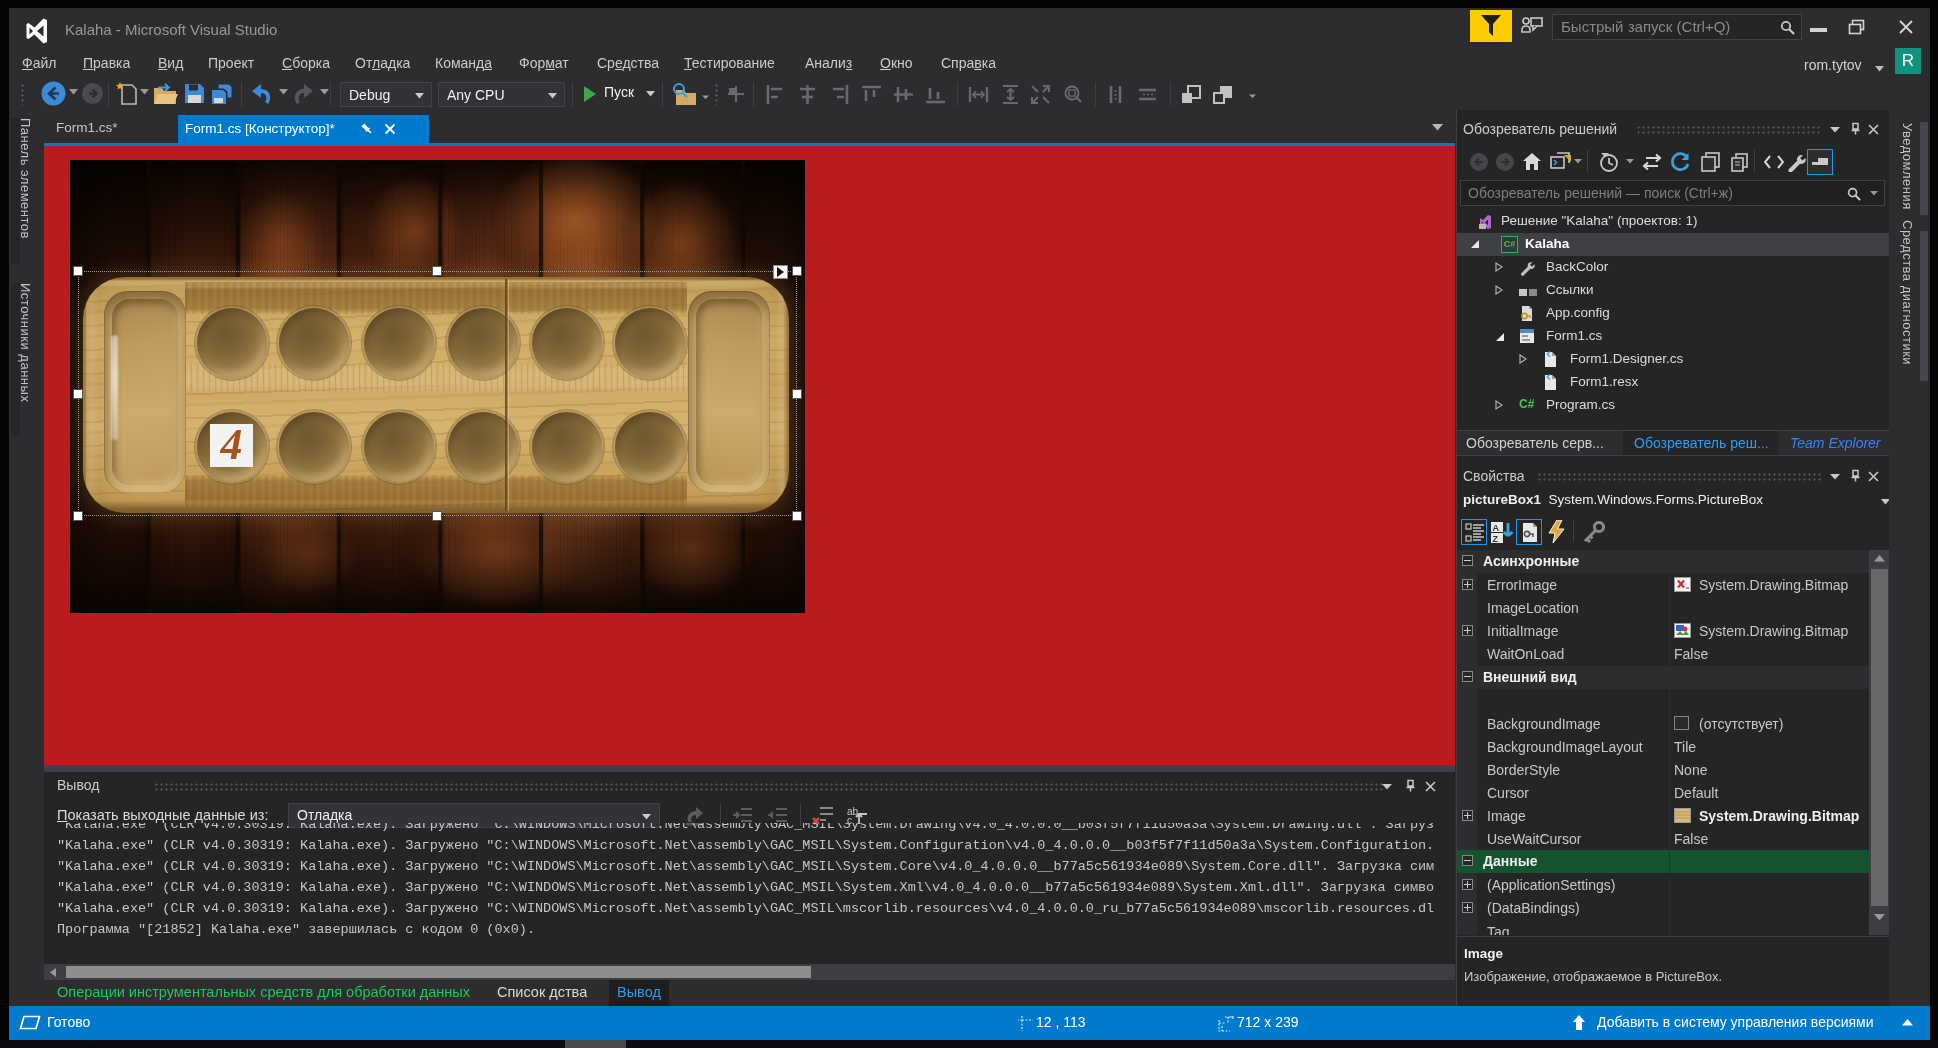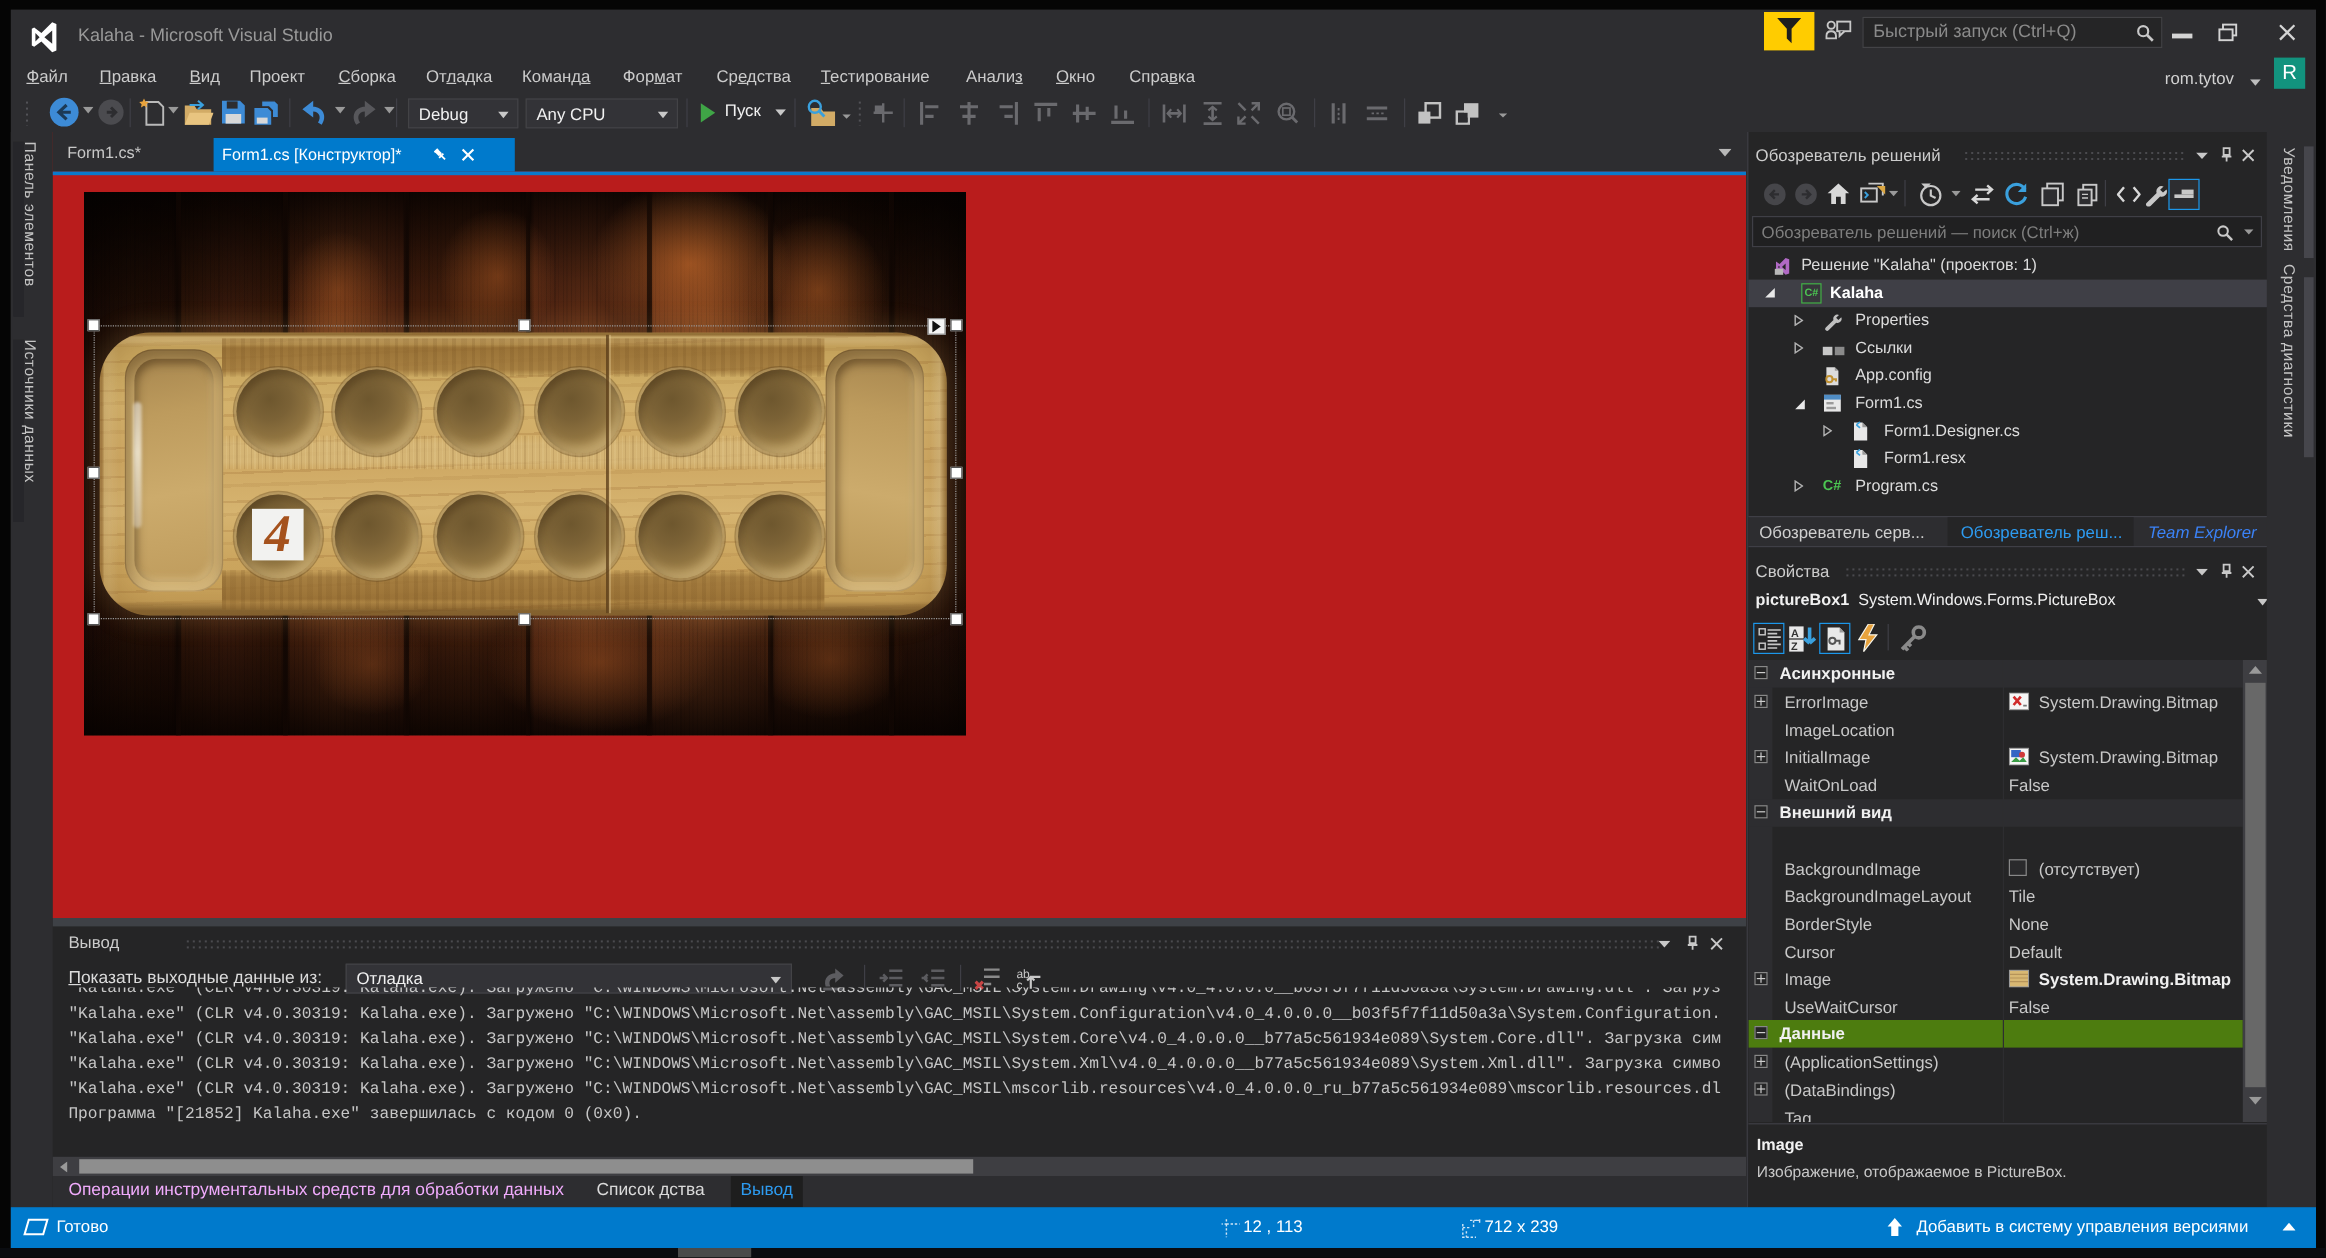--- a/index.html
+++ b/index.html
@@ -426,21 +426,21 @@
 "Kalaha.exe" (CLR v4.0.30319: Kalaha.exe). Загружено "C:\WINDOWS\Microsoft.Net\assembly\GAC_MSIL\mscorlib.resources\v4.0_4.0.0.0_ru_b77a5c561934e089\mscorlib.resources.dl
 Программа "[21852] Kalaha.exe" завершилась с кодом 0 (0x0).</pre>
     </div>
     <div class="abs" style="left:0;top:199px;width:1411px;height:16px;background:#3e3e42;">
       <svg class="abs" style="left:5px;top:4px;" width="8" height="9" viewBox="0 0 8 9">
           <path d="M7 0 L1 4.5 L7 9 Z" fill="#999"></path>
         </svg>
       <div class="abs" style="left:22px;top:2px;width:745px;height:12px;background:#8e8e8e;"></div>
     </div>
     <div class="abs" style="left:0;top:215px;width:1411px;height:26px;background:#2d2d30;">
-      <div class="abs" style="left:13px;top:4px;font-size:14.5px;color:#f0abfc;">Операции инструментальных средств для обработки данных</div>
+      <div class="abs" style="left:13px;top:4px;font-size:14.5px;color:#22c55e;">Операции инструментальных средств для обработки данных</div>
       <div class="abs" style="left:453px;top:4px;font-size:14.5px;color:#dadada;">Список дства</div>
       <div class="abs" style="left:565px;top:0;width:60px;height:26px;background:#1e1e1e;">
           <div class="abs" style="left:8px;top:4px;font-size:14.5px;color:#2d9bf0;">Вывод</div>
         </div>
     </div>
   </div>
 
   <div class="abs" id="rightpanel" style="left:1447px;top:102px;width:433px;height:896px;background:#252526;border-left:1px solid #3f3f46;">
 
     <div class="abs paneltitle" style="left:6px;top:11px;">Обозреватель решений</div>
@@ -536,21 +536,21 @@
       <div class="abs" style="left:44px;top:3px;width:17px;height:17px;background:#37373b;border:1.5px solid #43b149;color:#4cc552;font-size:9px;font-weight:bold;text-align:center;line-height:15px;">C#</div>
       <span class="abs" style="left:68px;top:3px;font-weight:bold;color:#ffffff;">Kalaha</span>
     </div>
     <div class="treerow" style="top:146px;">
       <svg class="abs" style="left:38px;top:6px;" width="8" height="10" viewBox="0 0 8 10">
           <path d="M1 1 L7 5 L1 9 Z" fill="none" stroke="#b0b0b0" stroke-width="1.2"></path>
         </svg>
       <svg class="abs" style="left:62px;top:4px;" width="16" height="16" viewBox="0 0 16 16">
           <path d="M13.5 2.5 a3.4 3.4 0 0 0 -4.6 4.2 L2.5 13 a1.6 1.6 0 0 0 2.3 2.3 L11.2 8.9 a3.4 3.4 0 0 0 4.2 -4.6 L13 6.7 L11.1 4.8 Z" fill="#c0c0c0"></path>
         </svg>
-      <span class="abs" style="left:89px;top:3px;">Properties</span>
+      <span class="abs" style="left:89px;top:3px;">BackColor</span>
     </div>
     <div class="treerow" style="top:169px;">
       <svg class="abs" style="left:38px;top:6px;" width="8" height="10" viewBox="0 0 8 10">
           <path d="M1 1 L7 5 L1 9 Z" fill="none" stroke="#b0b0b0" stroke-width="1.2"></path>
         </svg>
       <span class="abs" style="left:62px;top:5px;"><span style="display:inline-block;width:8px;height:7px;background:#c8c8c8;"></span><span style="display:inline-block;width:8px;height:7px;background:#8a8a8a;margin-left:2px;"></span></span>
       <span class="abs" style="left:89px;top:3px;">Ссылки</span>
     </div>
     <div class="treerow" style="top:192px;">
       <svg class="abs" style="left:62px;top:3px;" width="16" height="17" viewBox="0 0 16 17">
@@ -722,21 +722,21 @@
           <svg class="abs" style="left:217px;top:4px;" width="17" height="15" viewBox="0 0 17 15">
               <rect x="0.5" y="0.5" width="16" height="14" fill="#d8b873" stroke="#999"></rect>
               <path d="M1 4 H16 M1 7 H16 M1 10 H16" stroke="#b6945a" stroke-width="1"></path>
             </svg>
           <span class="propval" style="left:242px;top:4px;font-weight:bold;color:#f0f0f0;">System.Drawing.Bitmap</span>
           </div>
         <div class="prow" style="top:277px;">
             <span class="propname" style="top:4px;">UseWaitCursor</span>
             <span class="propval" style="top:4px;">False</span>
           </div>
-        <div class="abs" style="left:0;top:300px;width:412px;height:23px;background:#4d7c0f;">
+        <div class="abs" style="left:0;top:300px;width:412px;height:23px;background:#14532d;">
             <div class="plusbox" style="top:5px;"></div>
             <span class="abs" style="left:26px;top:3px;font-size:14px;font-weight:bold;color:#f0f0f0;">Данные</span>
           </div>
         <div class="prow" style="top:323px;">
             <div class="plusbox plus" style="top:6px;"></div>
             <span class="propname" style="top:4px;">(ApplicationSettings)</span>
           </div>
         <div class="prow" style="top:346px;">
             <div class="plusbox plus" style="top:6px;"></div>
             <span class="propname" style="top:4px;">(DataBindings)</span>

